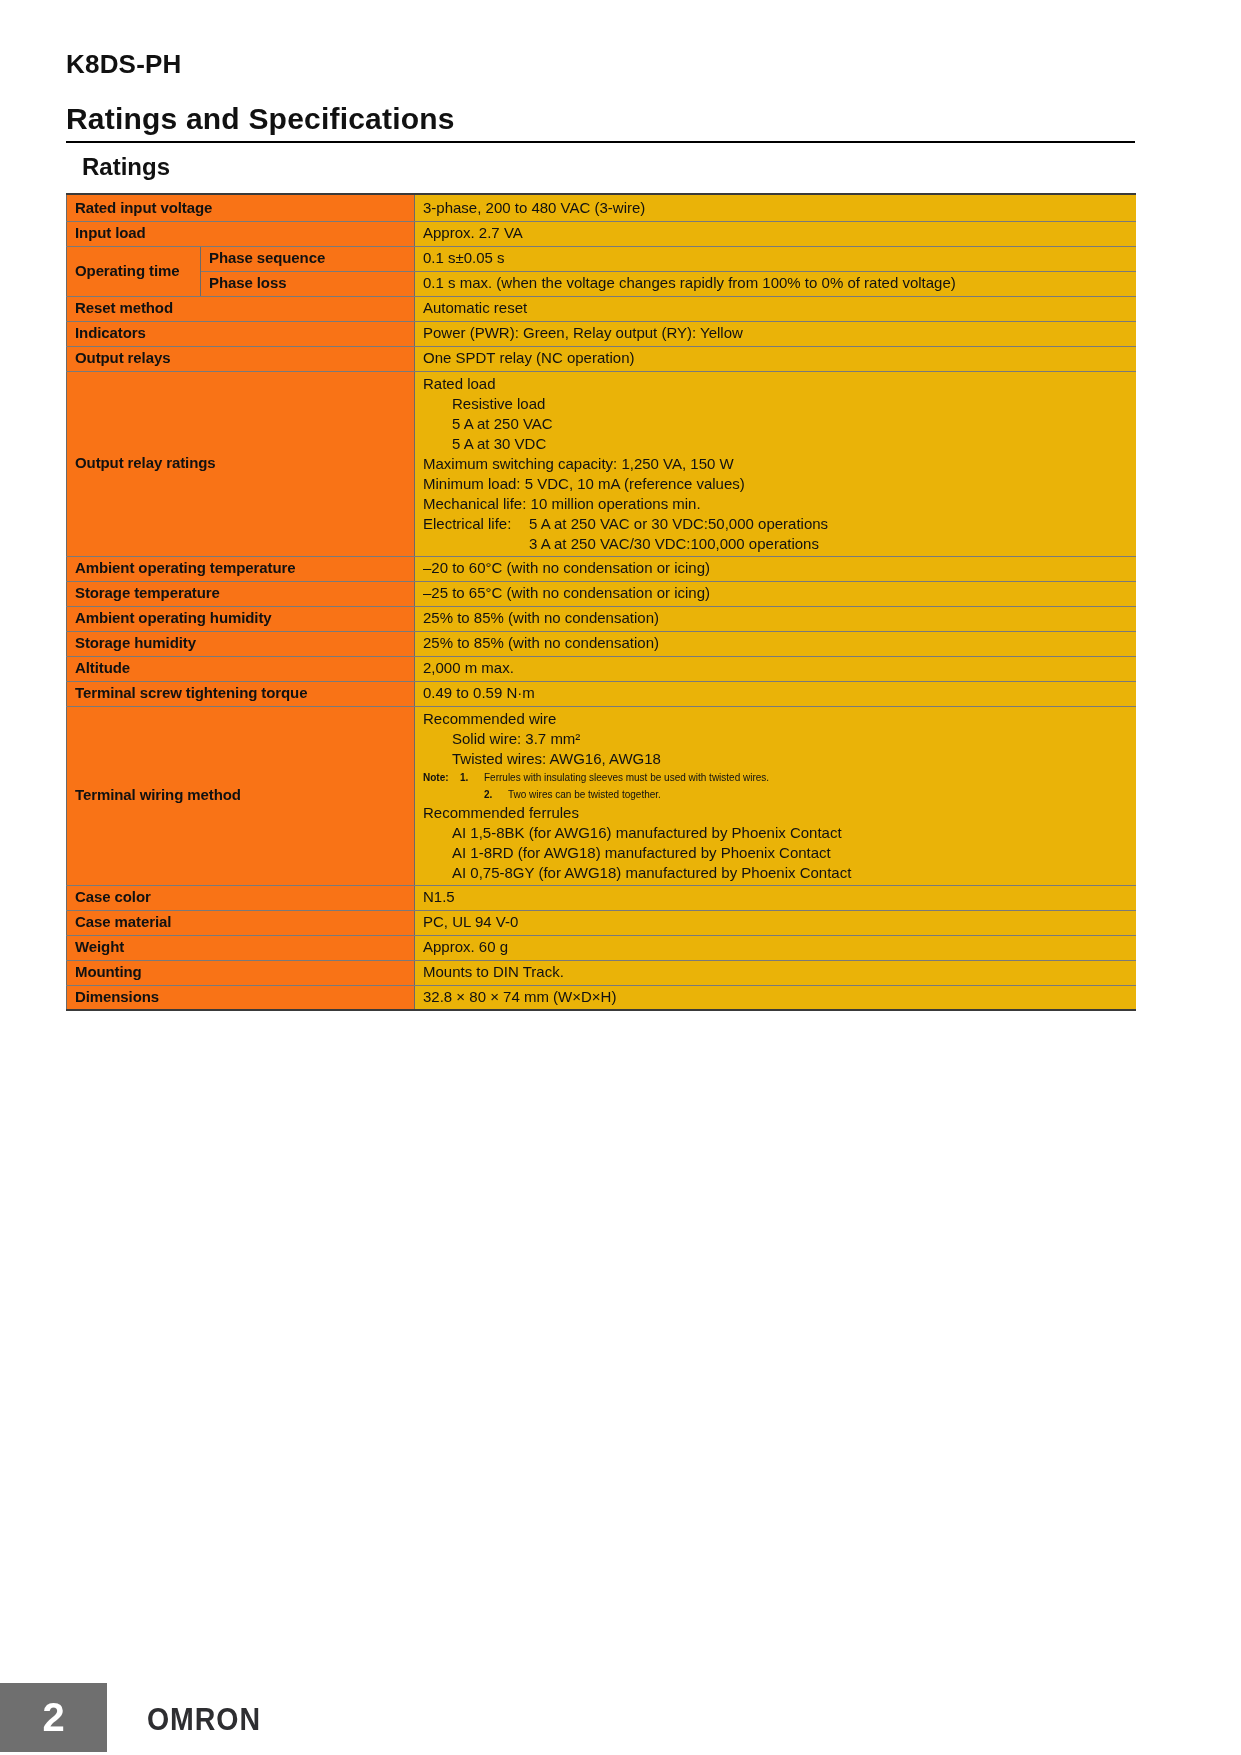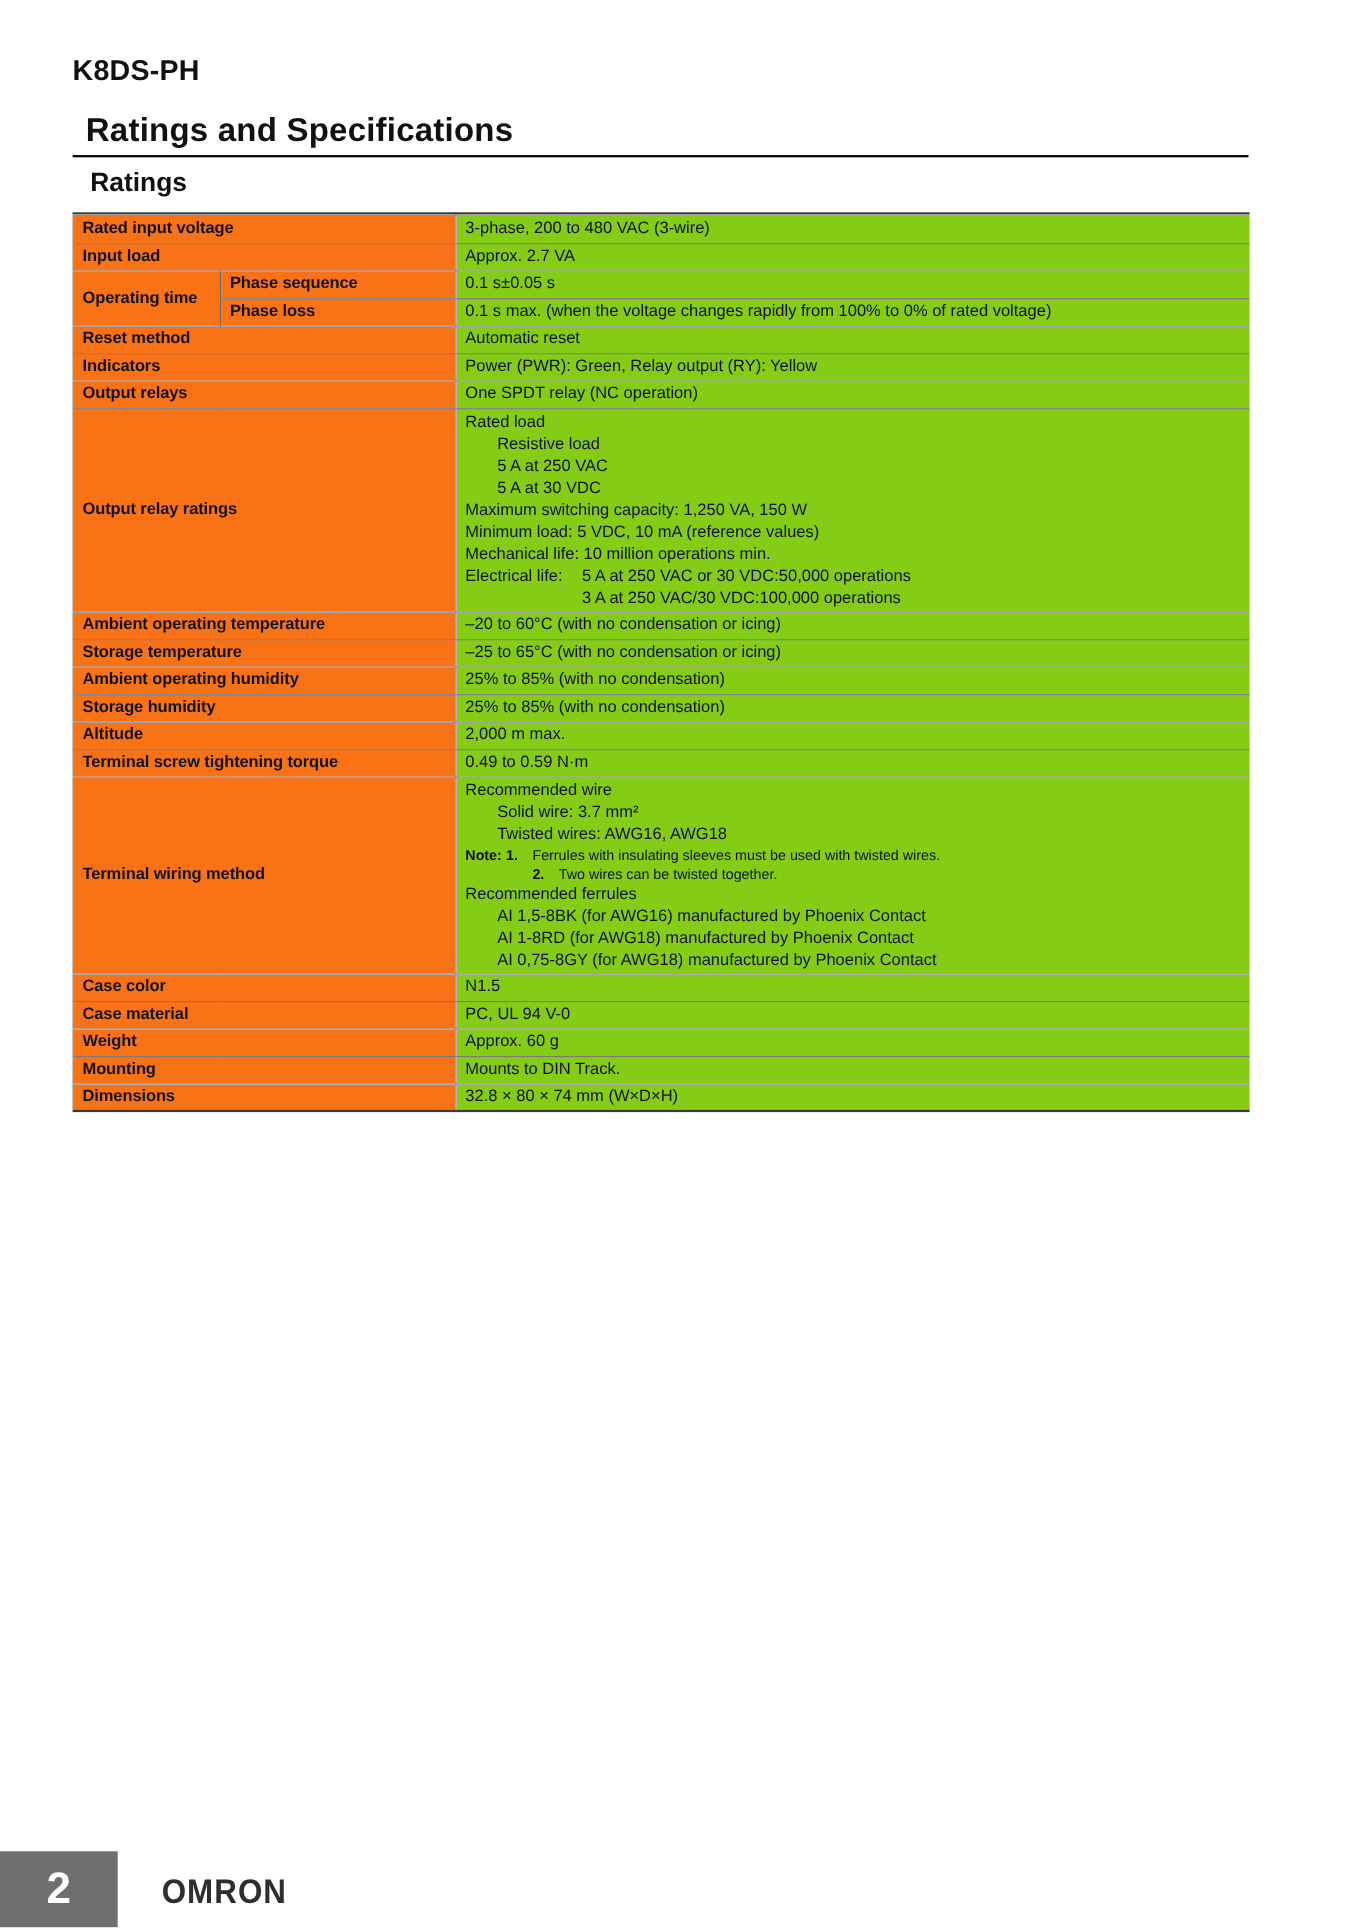--- a/index.html
+++ b/index.html
@@ -3,41 +3,41 @@
 <meta charset="utf-8">
 <style>
   html,body{margin:0;padding:0;background:#ffffff;}
   body{
     width:1241px;height:1755px;position:relative;overflow:hidden;
     font-family:"Liberation Sans","DejaVu Sans",sans-serif;color:#111;
     -webkit-font-smoothing:antialiased;
   }
   .content{position:absolute;left:66px;top:0;width:1069px;}
   .model-title{font-size:26px;font-weight:bold;margin:50px 0 0 0;line-height:1.1;letter-spacing:.2px;}
-  .page-title{font-size:30px;font-weight:bold;margin:24px 0 0 12px;line-height:1.05;letter-spacing:.2px;}
+  .page-title{font-size:30px;font-weight:bold;margin:24px 0 0 0;line-height:1.05;letter-spacing:.2px;}
   .title-rule{height:2px;background:#000;margin-top:7px;}
   .section-title{font-size:24px;font-weight:bold;margin:11px 0 0 16px;line-height:1.05;}
   table.spec{
     border-collapse:collapse;table-layout:fixed;width:1069px;margin-top:14px;
     border-top:2px solid #3a3a3a;border-bottom:2px solid #3a3a3a;border-left:1px solid #6a6a6a;
   }
   table.spec td{
     border-bottom:1px solid #7a7a7a;
     font-size:15px;line-height:1.25;vertical-align:middle;
     padding:2px 8px;overflow:hidden;
   }
   td.lbl{background:#f97316;font-weight:bold;border-right:1px solid #6a6a6a;letter-spacing:-.1px;}
-  td.val{background:#84cc16;}
+  td.val{background:#eab308;}
   td.multi{vertical-align:top;padding-top:3px;padding-bottom:3px;}
   tr.r1{height:27px;} tr.r{height:25px;padding-left:32px;}
   .ln{line-height:20px;white-space:nowrap;}
   .ind1{padding-left:29px;}
   .elec-label{display:inline-block;width:106px;}
   .elec-cont{padding-left:106px;}
-  .note{font-size:13px;line-height:17px;white-space:nowrap;}
+  .note{font-size:10px;line-height:17px;white-space:nowrap;}
   .note-label{font-weight:bold;display:inline-block;width:37px;}
   .note-num{font-weight:bold;display:inline-block;width:24px;}
   .note2-pad{display:inline-block;width:61px;}
   .page-num-box{
     position:absolute;left:0;top:1683px;width:107px;height:69px;background:#6f6f6f;
     display:flex;align-items:center;justify-content:center;
   }
   .page-num{color:#ffffff;font-size:40px;font-weight:bold;}
   .brand-logo{
     position:absolute;left:147px;top:1703px;height:34px;display:flex;align-items:center;

